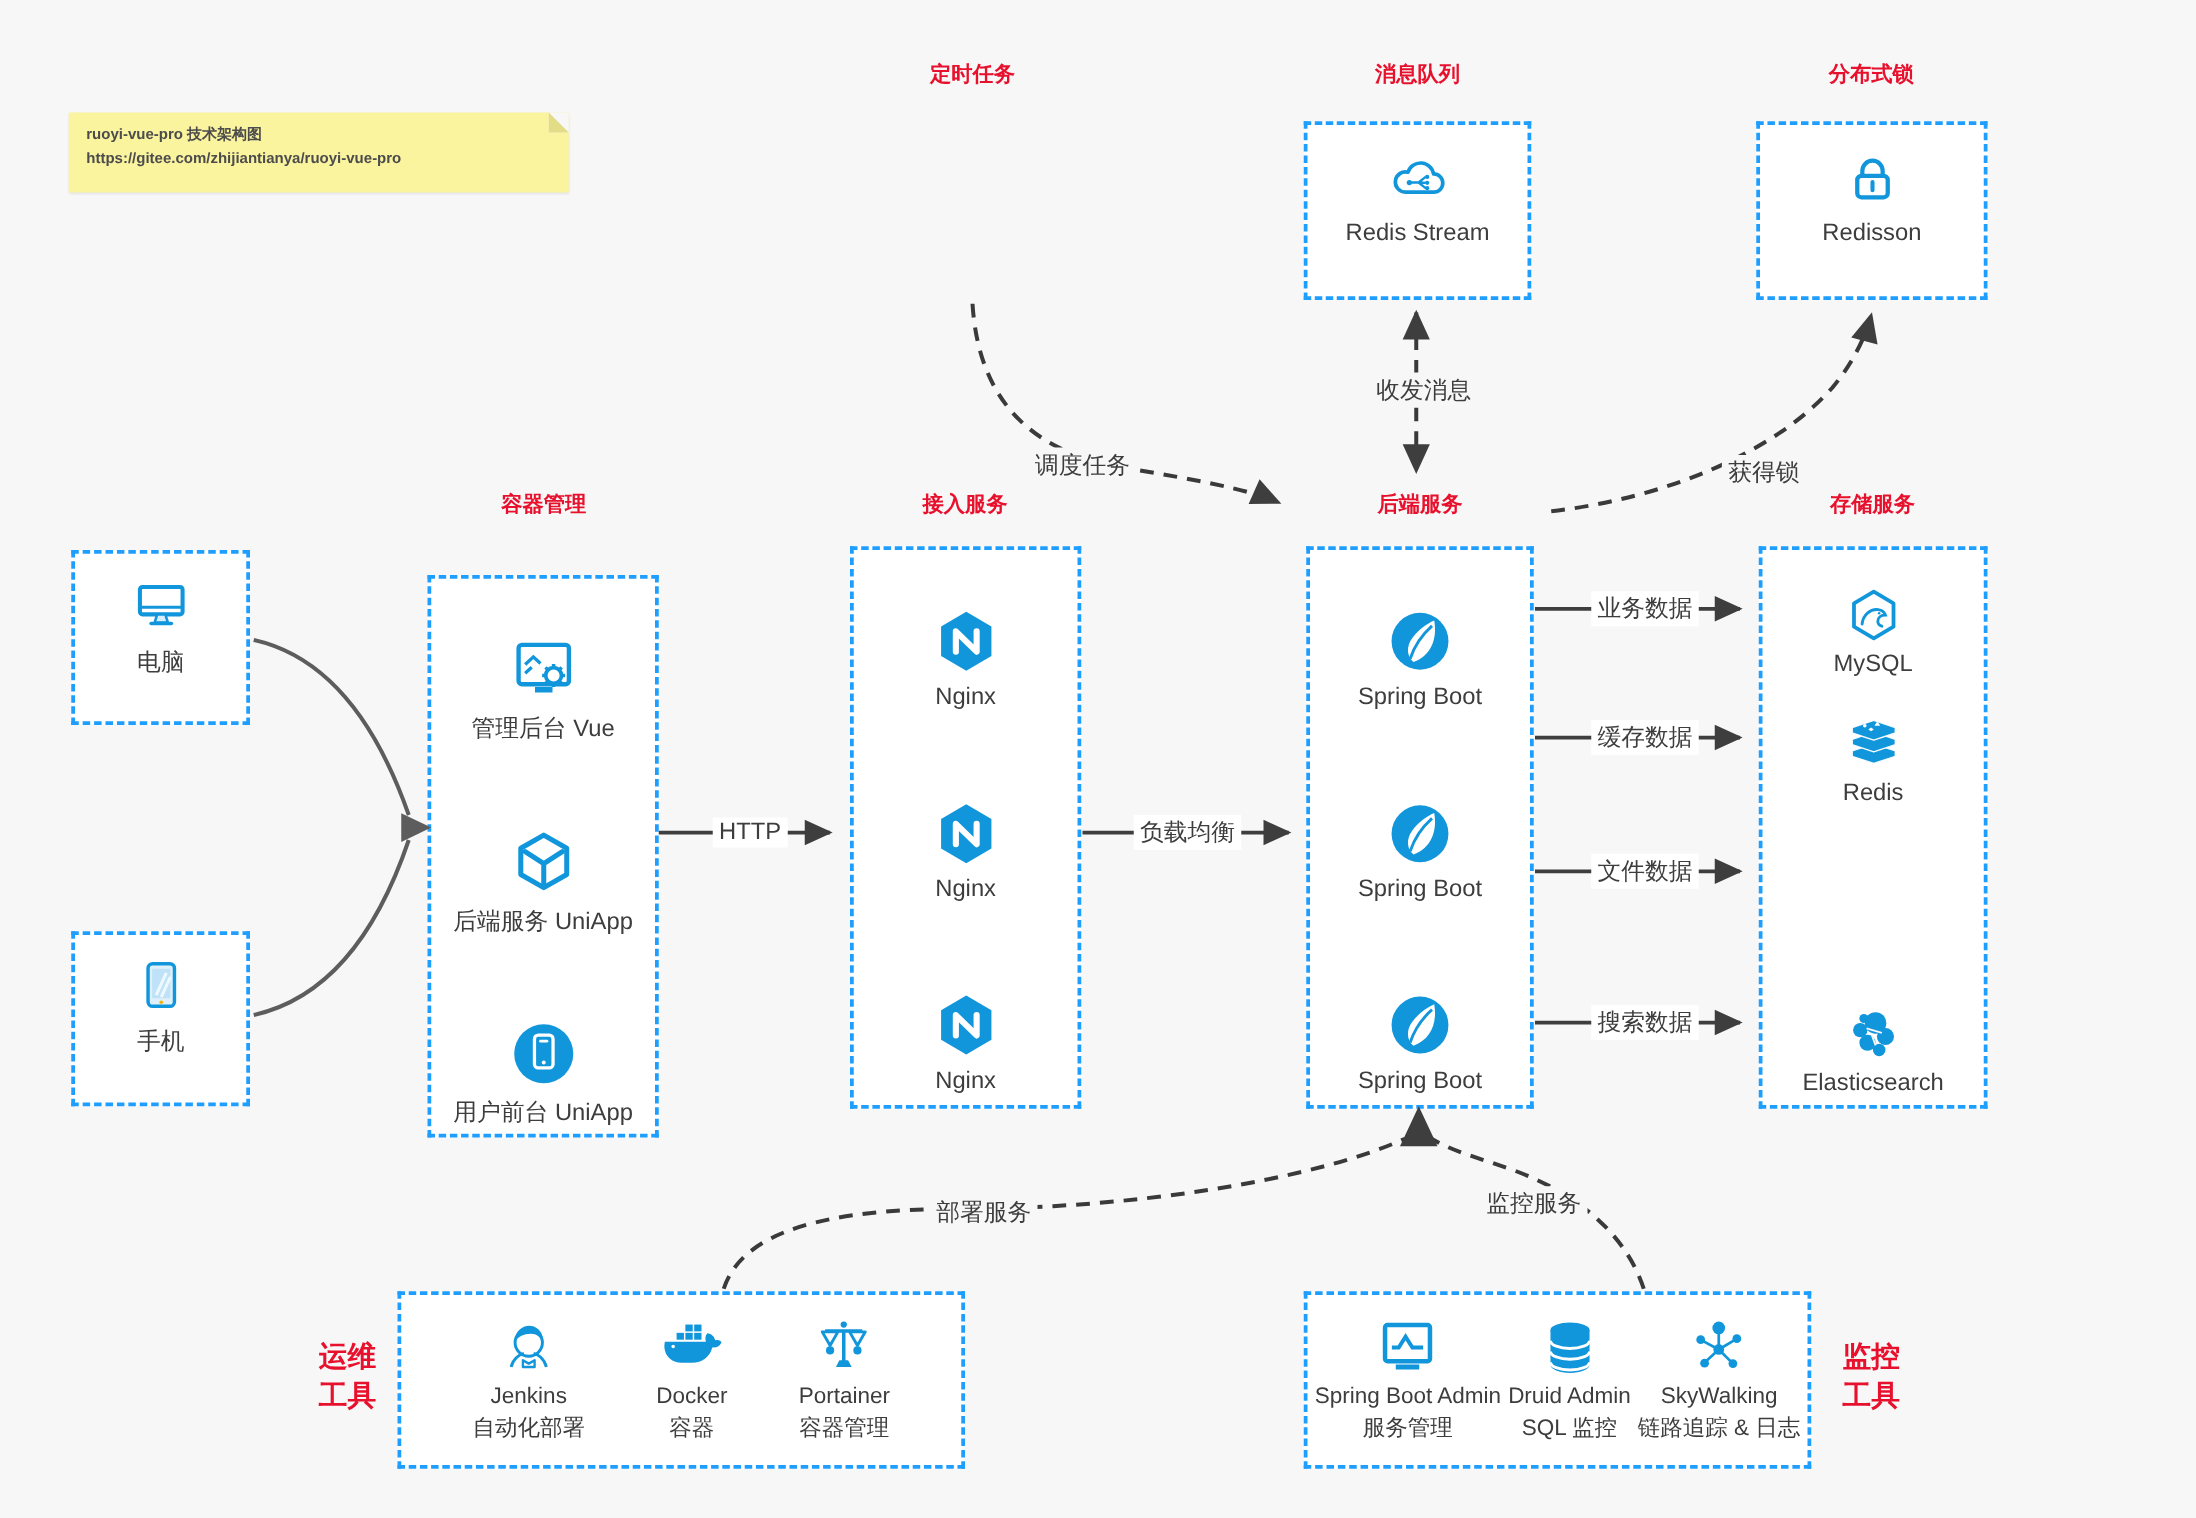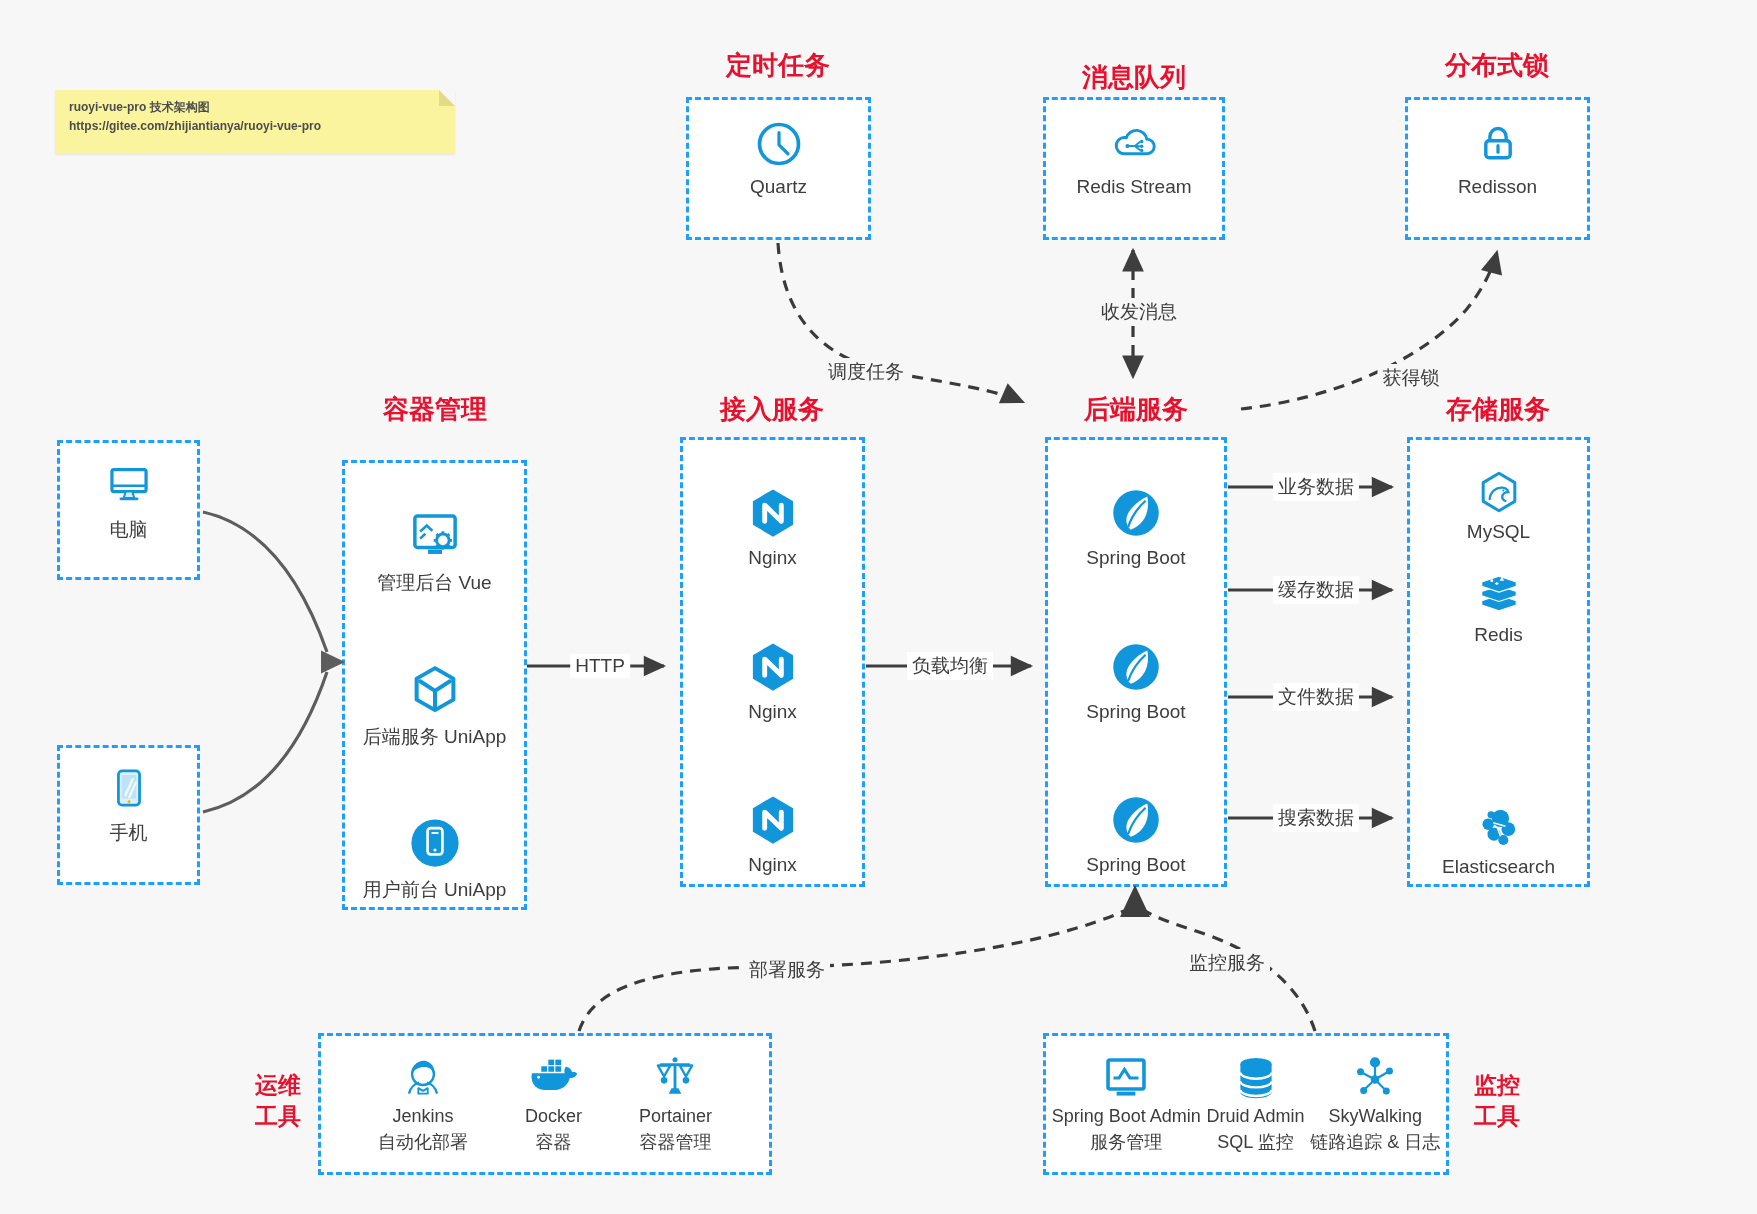--- a/index.html
+++ b/index.html
@@ -5,21 +5,21 @@
   html,body{margin:0;padding:0;background:#f7f7f7;}
   .canvas{position:relative;width:1757px;height:1214px;background:#f7f7f7;overflow:hidden;
           font-family:"Liberation Sans","DejaVu Sans",sans-serif;color:#3d3d3d;}
   
   .note{position:absolute;left:55px;top:90px;width:400px;height:64px;background:#fbf49f;
         box-shadow:0 1px 2px rgba(0,0,0,.08);}
   .note .fold{position:absolute;top:0;right:0;width:0;height:0;
         border-left:16px solid #e3dc86;border-top:16px solid #f7f7f7;}
   .note .txt{padding:8px 0 0 14px;font-size:12px;line-height:1.55;color:#4c4c4c;white-space:nowrap;font-weight:bold;}
   
-  .sec-title{position:absolute;transform:translateX(-50%);font-size:26px;font-weight:bold;
+  .sec-title{position:absolute;transform:translateX(-50%);font-size:17px;font-weight:bold;
              color:#e8112d;white-space:nowrap;z-index:3;}
   
   .dash-box{position:absolute;background:#fff;border:3px dashed #1e9fff;box-sizing:border-box;z-index:2;}
   .svc-item{position:absolute;left:0;width:100%;text-align:center;}
   .svc-item .lbl{display:block;margin-top:6px;font-size:19px;color:#3d3d3d;white-space:nowrap;}
   .ic{display:inline-block;vertical-align:top;}
   .ic56{width:56px;height:56px;} .ic52{width:52px;height:52px;}
   .ic50{width:50px;height:50px;} .ic46{width:46px;height:46px;}
   
   .tool-row{position:absolute;left:0;top:0;width:100%;height:100%;display:flex;
@@ -40,38 +40,27 @@
 
   <div class="note">
     <div class="fold"></div>
     <div class="txt">
       <div>ruoyi-vue-pro 技术架构图</div>
       <div>https://gitee.com/zhijiantianya/ruoyi-vue-pro</div>
     </div>
   </div>
 
   <div class="sec-title" style="left:778px;top:48px;">定时任务</div>
-  <div class="sec-title" style="left:1134px;top:60px;">消息队列</div>
+  <div class="sec-title" style="left:1134px;top:48px;">消息队列</div>
   <div class="sec-title" style="left:1497px;top:48px;">分布式锁</div>
   <div class="sec-title" style="left:435px;top:392px;">容器管理</div>
   <div class="sec-title" style="left:772px;top:392px;">接入服务</div>
   <div class="sec-title" style="left:1136px;top:392px;">后端服务</div>
   <div class="sec-title" style="left:1498px;top:392px;">存储服务</div>
 
-  <div class="dash-box" style="left:686px;top:97px;width:185px;height:143px;">
-    <div class="svc-item" style="top:18px;">
-      <span class="ic ic52">
-        <svg viewBox="0 0 64 64" width="52" height="52">
-            <circle cx="32" cy="32" r="24" fill="none" stroke="#1296db" stroke-width="4.5"></circle>
-            <path d="M32 18 V33 L43 44" fill="none" stroke="#1296db" stroke-width="4" stroke-linecap="round" stroke-linejoin="round"></path>
-          </svg>
-      </span>
-      <span class="lbl">Quartz</span>
-    </div>
-  </div>
 
   <div class="dash-box" style="left:1043px;top:97px;width:182px;height:143px;">
     <div class="svc-item" style="top:18px;">
       <span class="ic ic52">
         <svg viewBox="0 0 64 64" width="52" height="52">
           <path d="M48 44 H20 a10 10 0 1 1 2.6 -19.7 A13 13 0 0 1 47.8 26 A9 9 0 0 1 48 44 Z" fill="none" stroke="#1296db" stroke-width="3.6" stroke-linejoin="round"></path>
           <circle cx="24" cy="34.5" r="2.6" fill="#1296db"></circle>
           <path d="M26 34.5 H33 M33 34.5 L40 29 M33 34.5 L40 34.8 M33 34.5 L40 40" stroke="#1296db" stroke-width="2.3" fill="none"></path>
           <circle cx="41.5" cy="29" r="2.1" fill="#1296db"></circle>
             <circle cx="41.5" cy="34.8" r="2.1" fill="#1296db"></circle>

